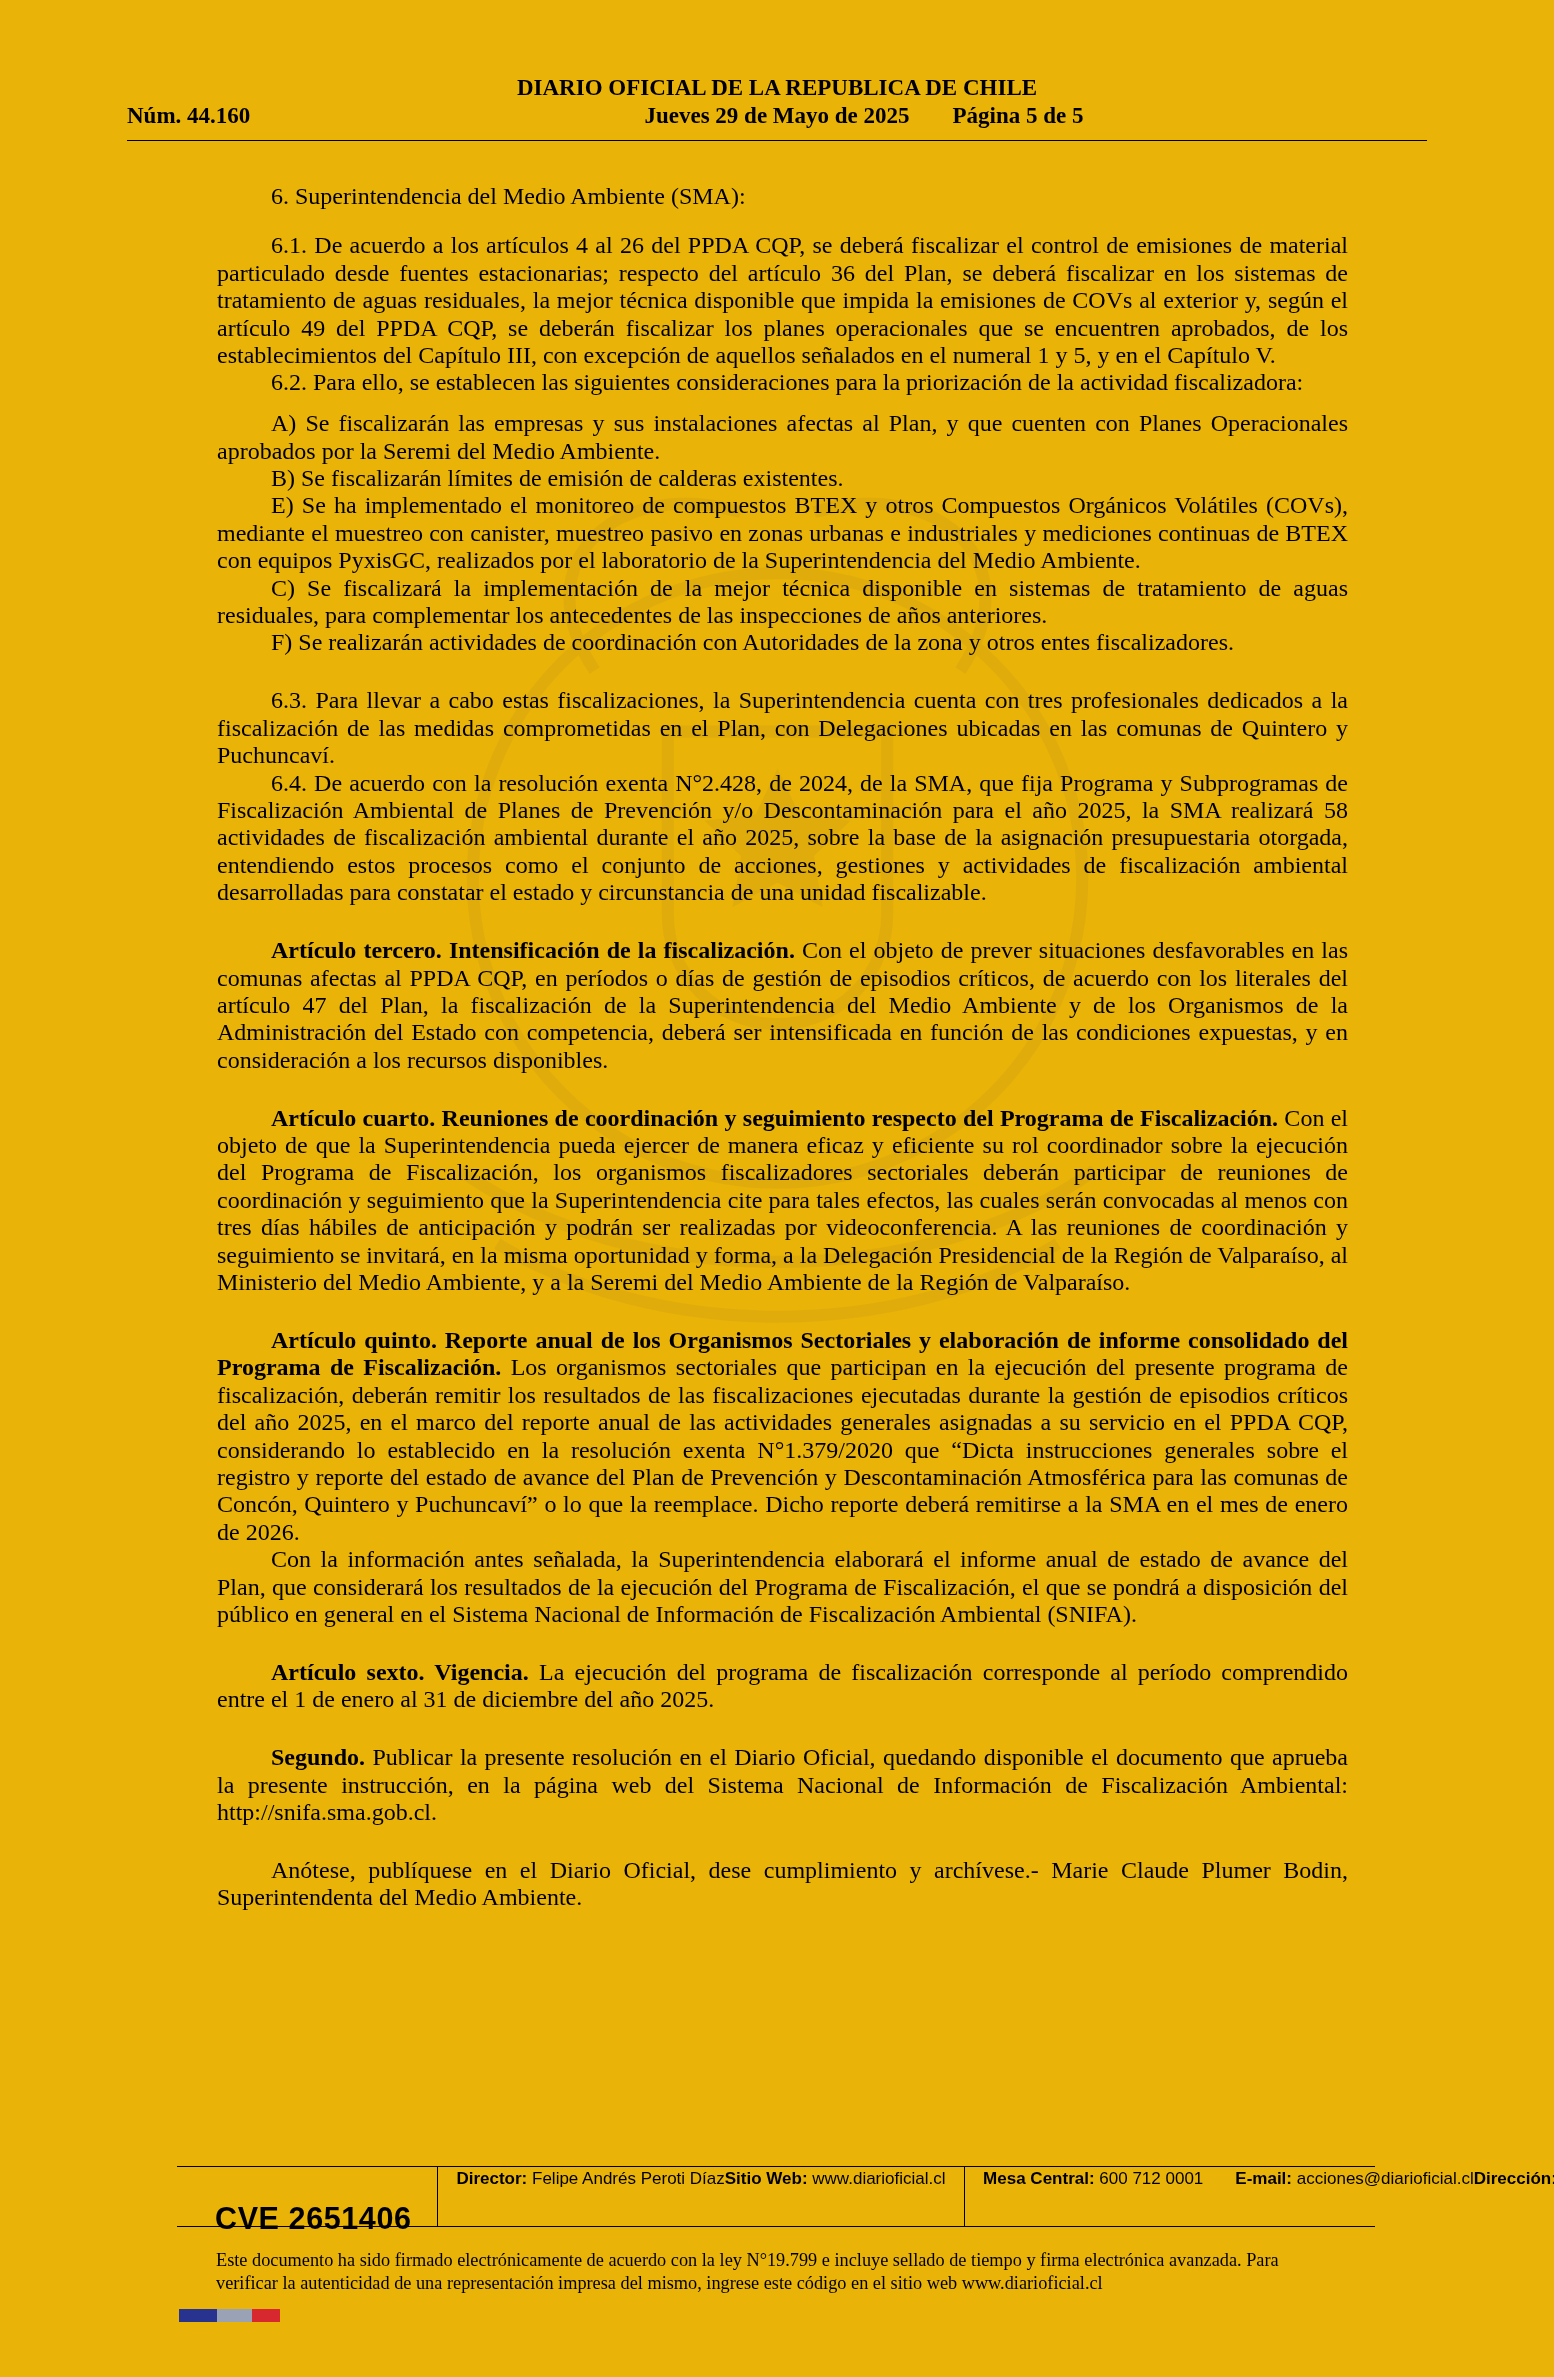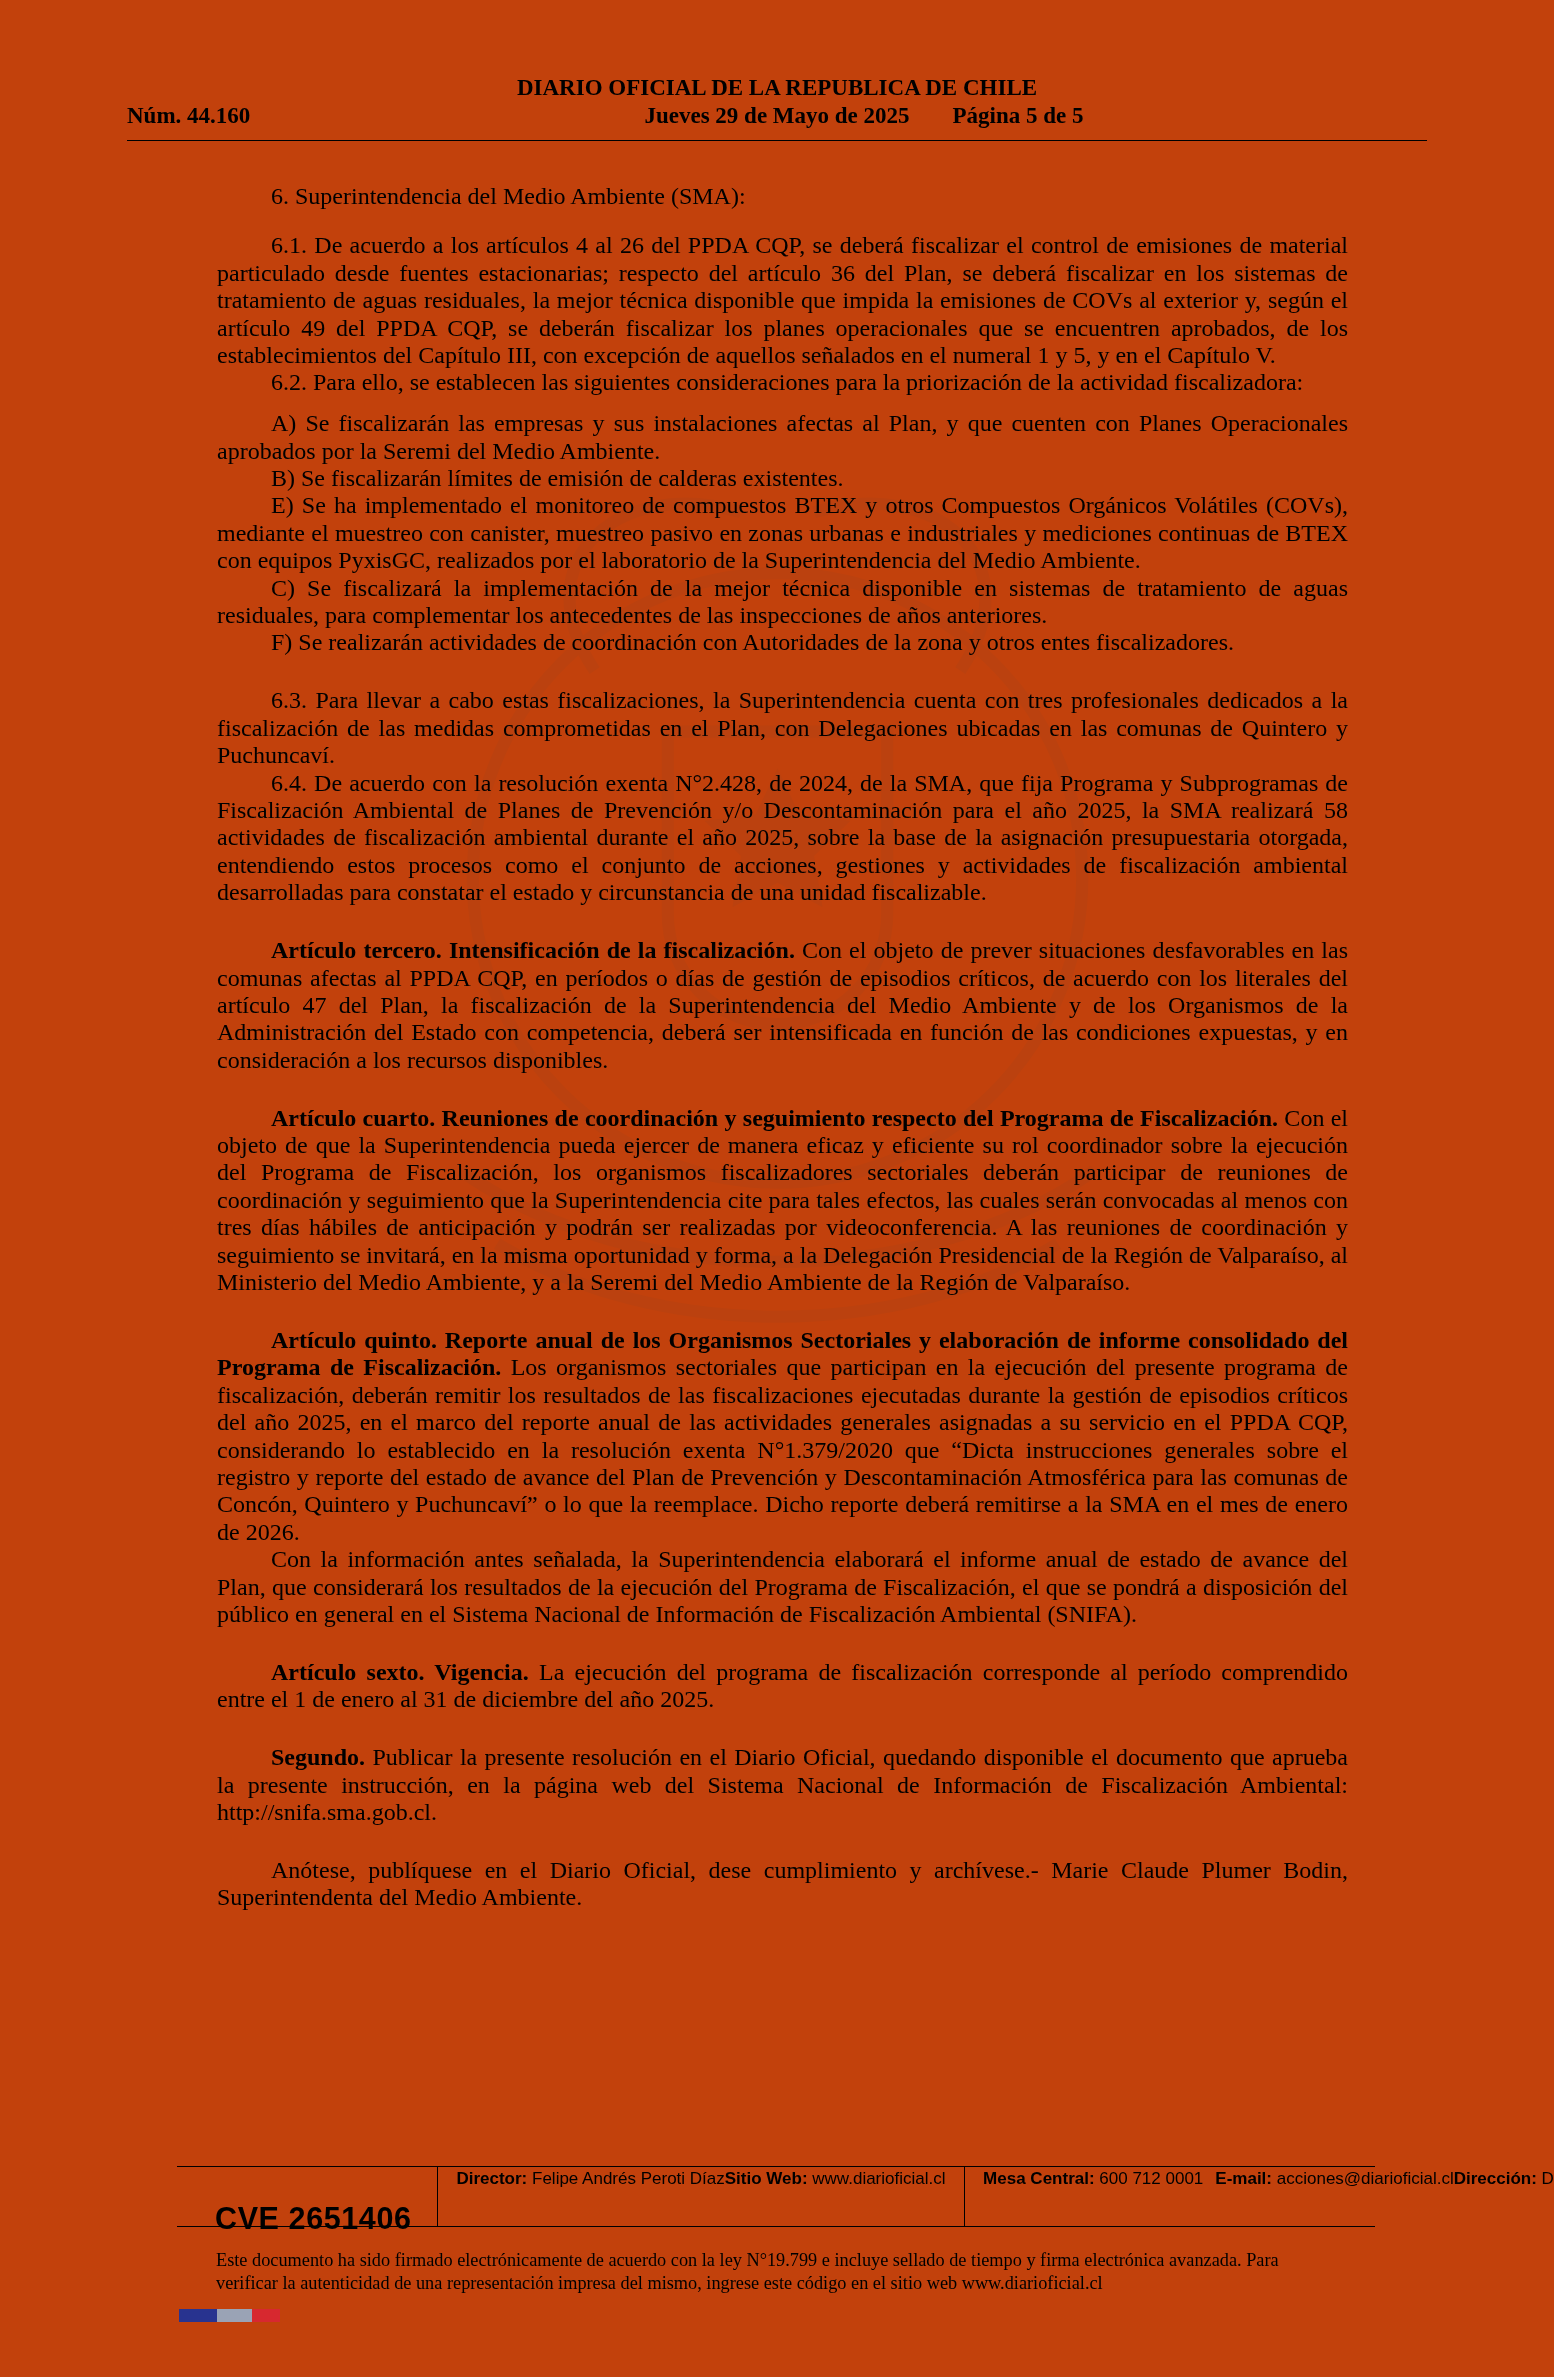--- a/index.html
+++ b/index.html
@@ -1,17 +1,17 @@
 <!DOCTYPE html>
 <html style="font-size:9.8px"><head>
 <meta charset="utf-8">
 <style>
   html,body { margin:0; padding:0; background:#ffffff; }
   .page {
-    position:relative; width:1554px; height:2377px; background:#c2410c;
+    position:relative; width:1554px; height:2377px; background:#eab308;
     font-family:"Liberation Serif", serif; color:#000; overflow:hidden;
   }
 
   
   .watermark { position:absolute; left:375px; top:366px; width:805px; height:1097px; opacity:0.05; }
 
   
   .header { position:absolute; left:127px; top:74px; width:1300px; font-weight:bold; font-size:23px; }
   .h-title { text-align:center; line-height:28px; }
   .h-line2 { display:grid; grid-template-columns:1fr auto 1fr; line-height:28px;gap:43px; }
@@ -32,21 +32,21 @@
   .footer-box {
     position:absolute; left:177px; top:2166px; width:1198px; height:61px;
     border-top:1.8px solid #000; border-bottom:1.8px solid #000;
     display:flex; align-items:stretch; box-sizing:border-box;
     font-family:"Liberation Sans", sans-serif;
   }
   .cve-cell { display:flex; align-items:center; padding-left:38px; padding-right:25.6px; border-right:1.8px solid #000; }
   .cve { font-size:30.5px; font-weight:bold; letter-spacing:0.6px; white-space:nowrap;margin-top:44px; }
   .info-cell { display:flex; justify-content:center; padding:0 18.3px; font-size:17px; line-height:23px; white-space:nowrap; }
   .cell-border { border-right:1.8px solid #000; }
-  .pair-gap { margin-left:12px; }
+  .pair-gap { margin-left:32px; }
 
   
   .disclaimer { position:absolute; left:216px; top:2249px; width:1128px; font-size:18.3px; line-height:23px; }
 
   
   .flag { position:absolute; left:179px; top:2309px; width:101px; height:13.4px; display:flex; }
   .flag-blue  { background:#28338f; flex:0 0 38px; }
   .flag-mid   { background:#9aa3b5; flex:0 0 35px; }
   .flag-red   { background:#d7282f; flex:1; }
 </style>

